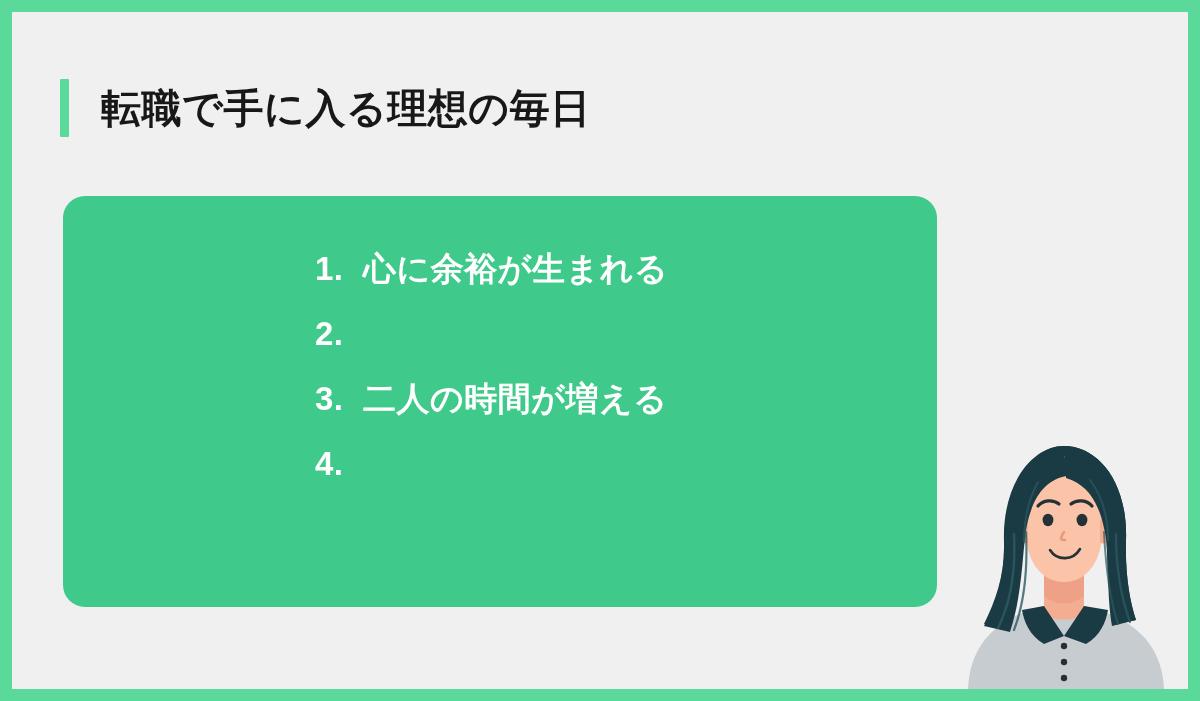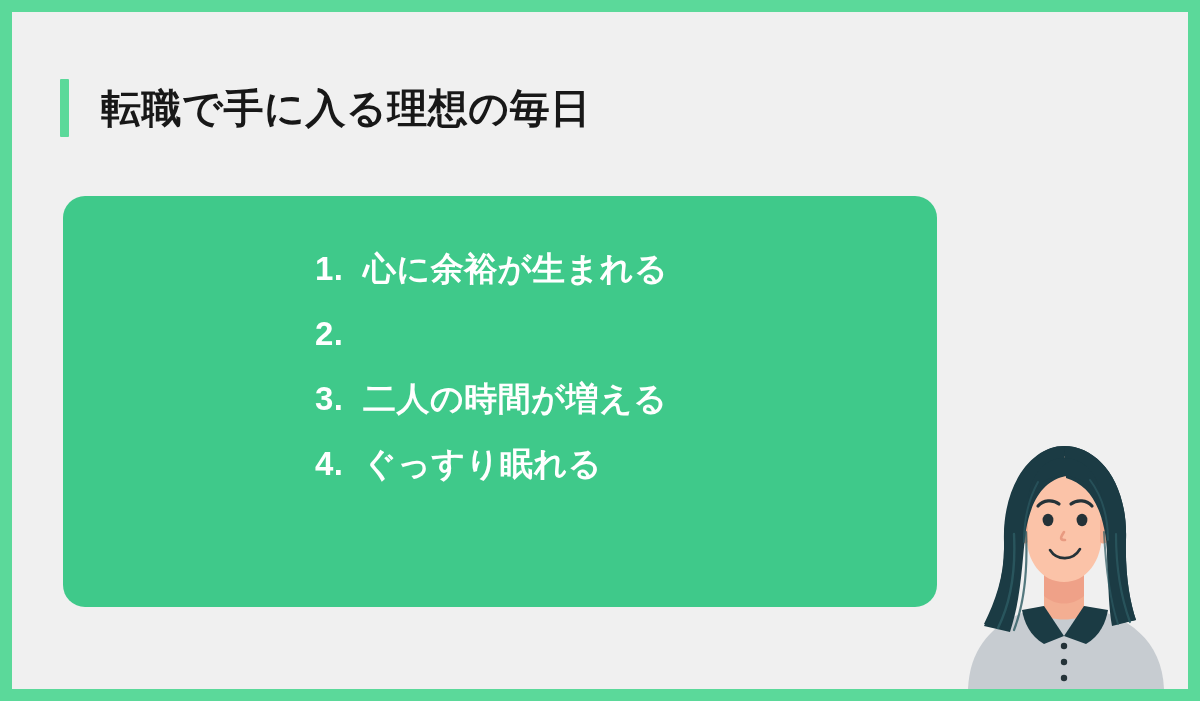--- a/index.html
+++ b/index.html
@@ -111,21 +111,20 @@
           <span class="item-num">2.</span>
         </div>
 
         <div class="list-item">
           <span class="item-num">3.</span>
           <span class="item-label">二人の時間が増える</span>
         </div>
 
         <div class="list-item">
           <span class="item-num">4.</span>
-          <span class="item-label">ぐっすり眠れる</span>
         </div>
 
       </div>
     </div>
 
     <div class="person">
       <svg viewBox="0 0 248 265" xmlns="http://www.w3.org/2000/svg" aria-hidden="true">
         <defs>
           <clipPath id="frameClip">
               <rect x="0" y="0" width="248" height="265"></rect>

